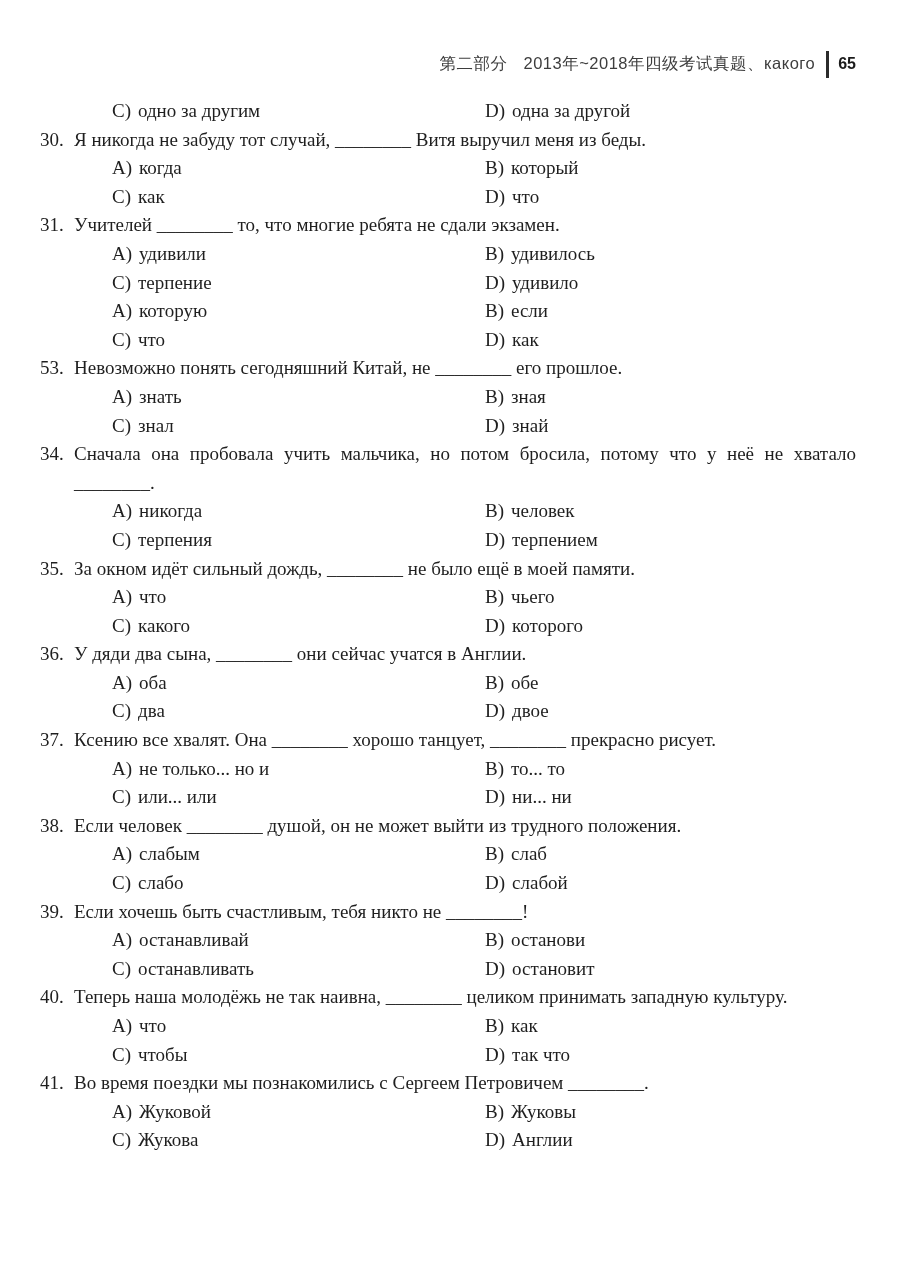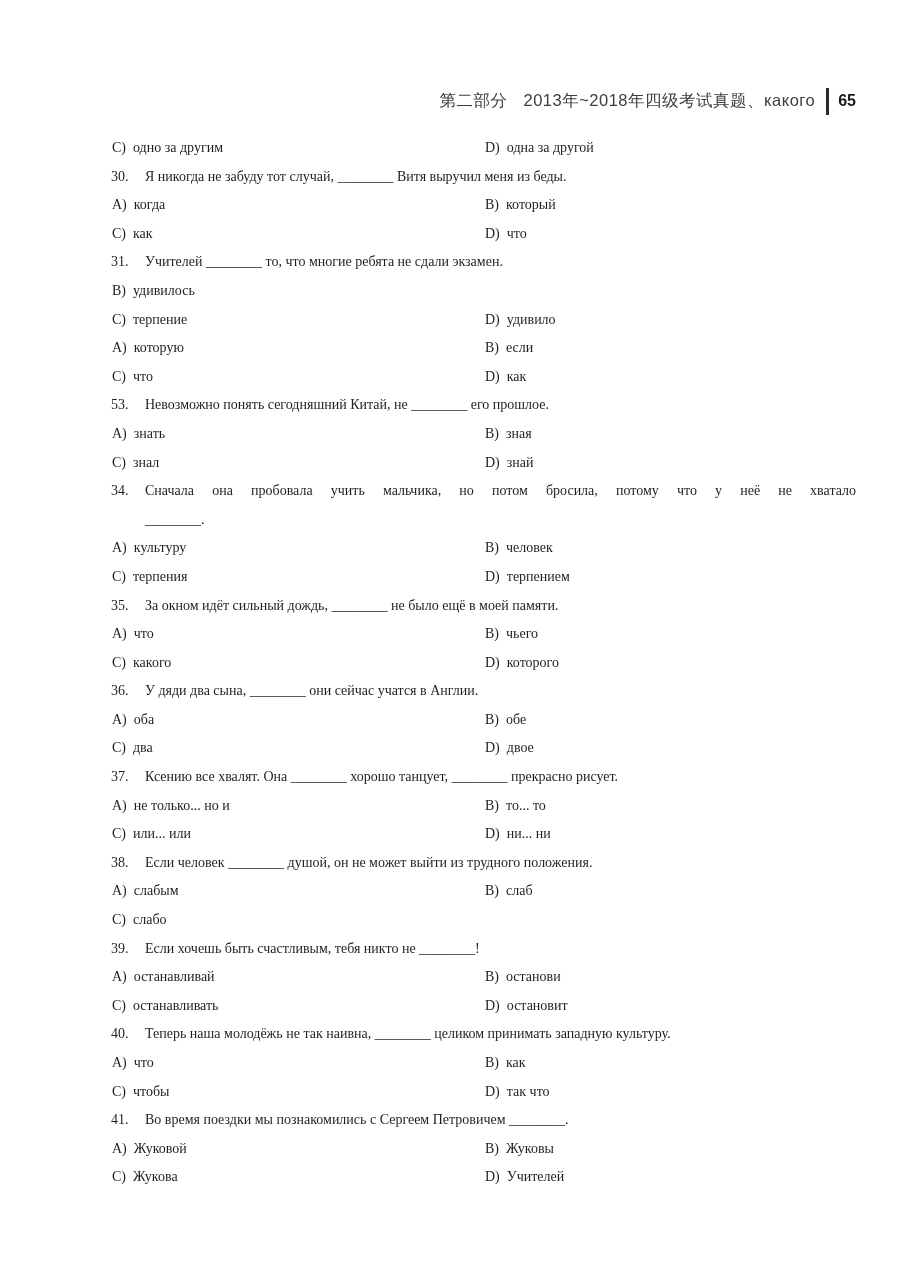--- a/index.html
+++ b/index.html
@@ -8,21 +8,20 @@
     background: #ffffff;
   }
   .page {
     position: relative;
     width: 900px;
     height: 1169px;
     background: #ffffff;
     overflow: hidden;
     font-family: "Liberation Serif", "DejaVu Serif", serif;
     color: #1f1f1f;
-    margin-top: 37px;
   }
   
   .page-header {
     position: absolute;
     top: 48px;
     left: 0;
     right: 44px;
     height: 32px;
     display: flex;
     justify-content: flex-end;
@@ -49,25 +48,25 @@
   
   .questions {
     position: absolute;
     top: 97px;
     left: 0;
     right: 0;
   }
   .q-row, .opt-row {
     height: 28.6px;
     line-height: 28.6px;
-    font-size: 14px;
+    font-size: 19px;
   }
   .q-row {
     display: flex;
-    padding-left: 111px;
+    padding-left: 40px;
     padding-right: 44px;
   }
   .q-num { flex: 0 0 34px; }
   .q-text {
     flex: 1 1 auto;
     white-space: nowrap;
   }
   .q-text.justify {
     white-space: normal;
     text-align: justify;
@@ -109,20 +108,21 @@
       </div>
       <div class="opt-row">
         <div class="opt-cell"><span class="opt-label">C)</span><span class="opt-text">как</span></div>
         <div class="opt-cell"><span class="opt-label">D)</span><span class="opt-text">что</span></div>
       </div>
       <div class="q-row">
         <span class="q-num">31.</span>
         <div class="q-text">Учителей ________ то, что многие ребята не сдали экзамен.</div>
       </div>
       <div class="opt-row">
+        <div class="opt-cell"><span class="opt-label">A)</span><span class="opt-text">удивили</span></div>
         <div class="opt-cell"><span class="opt-label">B)</span><span class="opt-text">удивилось</span></div>
       </div>
       <div class="opt-row">
         <div class="opt-cell"><span class="opt-label">C)</span><span class="opt-text">терпение</span></div>
         <div class="opt-cell"><span class="opt-label">D)</span><span class="opt-text">удивило</span></div>
       </div>
       <div class="opt-row">
         <div class="opt-cell"><span class="opt-label">A)</span><span class="opt-text">которую</span></div>
         <div class="opt-cell"><span class="opt-label">B)</span><span class="opt-text">если</span></div>
       </div>
@@ -144,21 +144,21 @@
       </div>
       <div class="q-row">
         <span class="q-num">34.</span>
         <div class="q-text justify">Сначала она пробовала учить мальчика, но потом бросила, потому что у неё не хватало</div>
       </div>
       <div class="q-row">
         <span class="q-num"></span>
         <div class="q-text">________.</div>
       </div>
       <div class="opt-row">
-        <div class="opt-cell"><span class="opt-label">A)</span><span class="opt-text">культуру</span></div>
+        <div class="opt-cell"><span class="opt-label">A)</span><span class="opt-text">никогда</span></div>
         <div class="opt-cell"><span class="opt-label">B)</span><span class="opt-text">человек</span></div>
       </div>
       <div class="opt-row">
         <div class="opt-cell"><span class="opt-label">C)</span><span class="opt-text">терпения</span></div>
         <div class="opt-cell"><span class="opt-label">D)</span><span class="opt-text">терпением</span></div>
       </div>
       <div class="q-row">
         <span class="q-num">35.</span>
         <div class="q-text">За окном идёт сильный дождь, ________ не было ещё в моей памяти.</div>
       </div>
@@ -197,20 +197,21 @@
       <div class="q-row">
         <span class="q-num">38.</span>
         <div class="q-text">Если человек ________ душой, он не может выйти из трудного положения.</div>
       </div>
       <div class="opt-row">
         <div class="opt-cell"><span class="opt-label">A)</span><span class="opt-text">слабым</span></div>
         <div class="opt-cell"><span class="opt-label">B)</span><span class="opt-text">слаб</span></div>
       </div>
       <div class="opt-row">
         <div class="opt-cell"><span class="opt-label">C)</span><span class="opt-text">слабо</span></div>
+        <div class="opt-cell"><span class="opt-label">D)</span><span class="opt-text">слабой</span></div>
       </div>
       <div class="q-row">
         <span class="q-num">39.</span>
         <div class="q-text">Если хочешь быть счастливым, тебя никто не ________!</div>
       </div>
       <div class="opt-row">
         <div class="opt-cell"><span class="opt-label">A)</span><span class="opt-text">останавливай</span></div>
         <div class="opt-cell"><span class="opt-label">B)</span><span class="opt-text">останови</span></div>
       </div>
       <div class="opt-row">
@@ -232,17 +233,17 @@
       <div class="q-row">
         <span class="q-num">41.</span>
         <div class="q-text">Во время поездки мы познакомились с Сергеем Петровичем ________.</div>
       </div>
       <div class="opt-row">
         <div class="opt-cell"><span class="opt-label">A)</span><span class="opt-text">Жуковой</span></div>
         <div class="opt-cell"><span class="opt-label">B)</span><span class="opt-text">Жуковы</span></div>
       </div>
       <div class="opt-row">
         <div class="opt-cell"><span class="opt-label">C)</span><span class="opt-text">Жукова</span></div>
-        <div class="opt-cell"><span class="opt-label">D)</span><span class="opt-text">Учителей</span></div>
+        <div class="opt-cell"><span class="opt-label">D)</span><span class="opt-text">Англии</span></div>
       </div>
     </main>
 
 </div>
 
 </body></html>

